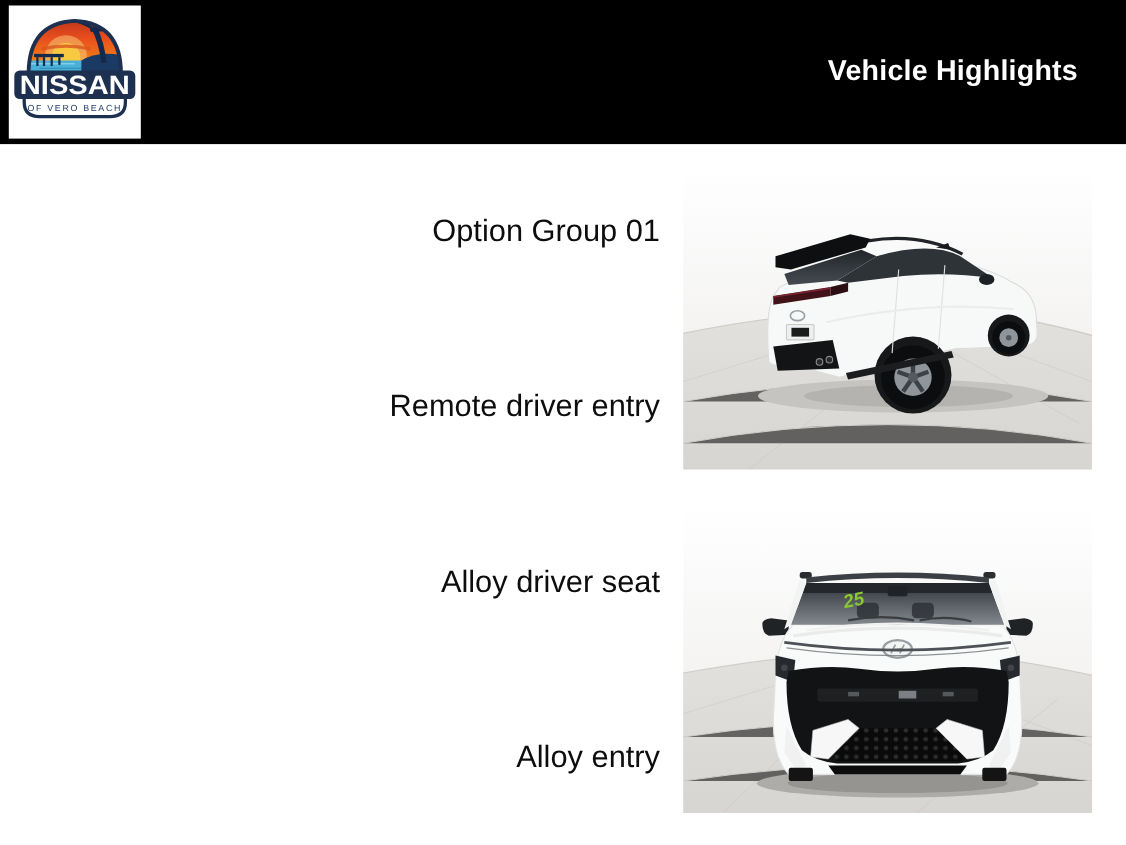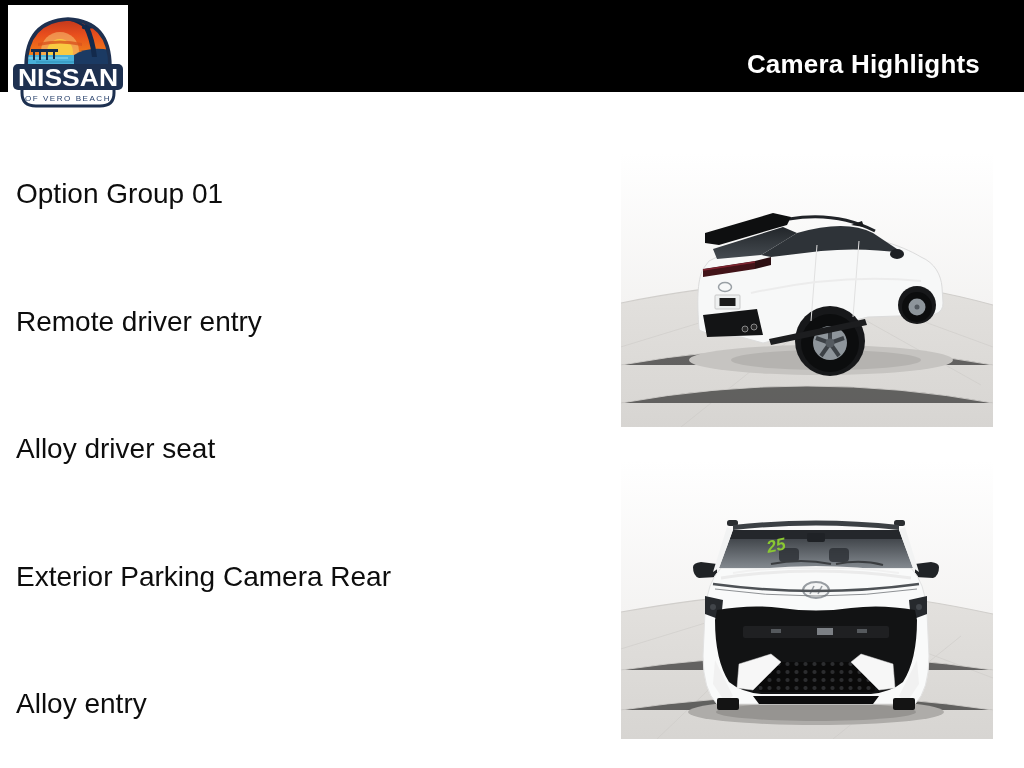--- a/index.html
+++ b/index.html
@@ -5,39 +5,39 @@
   html,body{margin:0;padding:0;}
   body{
     width:1024px;height:768px;overflow:hidden;
     background:#ffffff;
     font-family:"Liberation Sans", sans-serif;
   }
   .page{position:relative;width:1024px;height:768px;background:#ffffff;}
 
   
   .topbar{
-    position:absolute;left:0;top:0;width:1024px;height:92px;
+    position:absolute;left:0;top:0;width:1024px;height:131px;
     background:#000000;
   }
   .logo-box{
     position:absolute;left:8px;top:5px;width:120px;height:121px;
     background:#ffffff;
   }
   .logo-box svg{display:block;width:120px;height:121px;}
   .page-title{
     position:absolute;right:44px;top:51px;margin:0;
     color:#ffffff;font-size:26px;font-weight:700;line-height:1.05;
     letter-spacing:0.2px;white-space:nowrap;
   }
 
   
   .features{
     position:absolute;left:0;top:131px;width:600px;height:637px;
     margin:0;padding:0;list-style:none;
-    display:flex;flex-direction:column;
+    display:flex;flex-direction:column;align-items:flex-end;
   }
   .feature{
     flex:1;display:flex;align-items:center;
     padding-left:16px;
     color:#0d0d0d;font-size:28px;font-weight:400;line-height:1.1;
     white-space:nowrap;
   }
 
   
   .photo{position:absolute;left:621px;margin:0;overflow:hidden;}
@@ -97,35 +97,32 @@
           </g>
         </g>
 
         <path d="M18,62 Q18,16 60,14 Q102,16 102,62" fill="none" stroke="#1d3050" stroke-width="3.5"></path>
 
         <rect x="5" y="59" width="110" height="26" rx="5" fill="#1d3050"></rect>
         <text x="60" y="80.5" text-anchor="middle" font-size="24" font-weight="700" fill="#ffffff" textLength="100" lengthAdjust="spacingAndGlyphs">NISSAN</text>
         <text x="60" y="96" text-anchor="middle" font-size="8" letter-spacing="1.5" fill="#27406b" textLength="86" lengthAdjust="spacingAndGlyphs">OF VERO BEACH</text>
       </svg>
     </div>
-    <h1 class="page-title">Camera Highlights</h1>
+    <h1 class="page-title">Vehicle Highlights</h1>
   </header>
 
   <ul class="features">
     <li class="feature">
       <span>Option Group 01</span>
     </li>
     <li class="feature">
       <span>Remote driver entry</span>
     </li>
     <li class="feature">
       <span>Alloy driver seat</span>
-    </li>
-    <li class="feature">
-      <span>Exterior Parking Camera Rear</span>
     </li>
     <li class="feature">
       <span>Alloy entry</span>
     </li>
   </ul>
 
   <figure class="photo photo-1">
     <svg viewBox="0 0 372 274" width="372" height="274">
       <defs>
         <linearGradient id="bg1" x1="0" y1="0" x2="0" y2="1">

